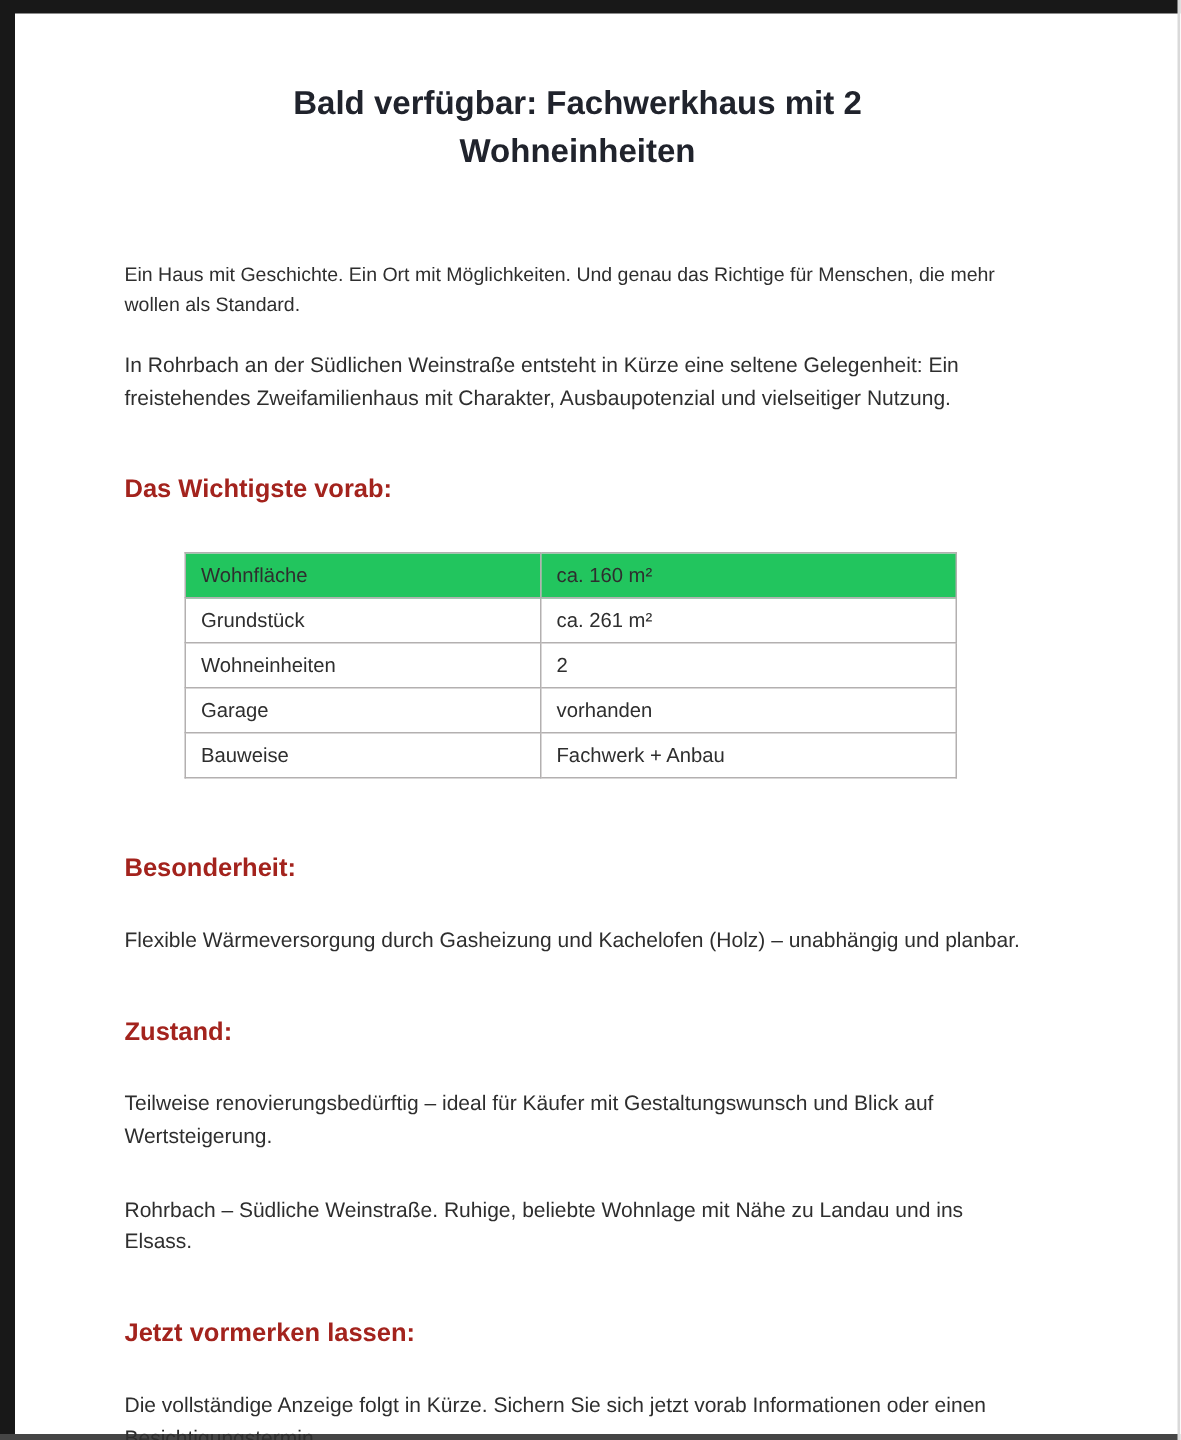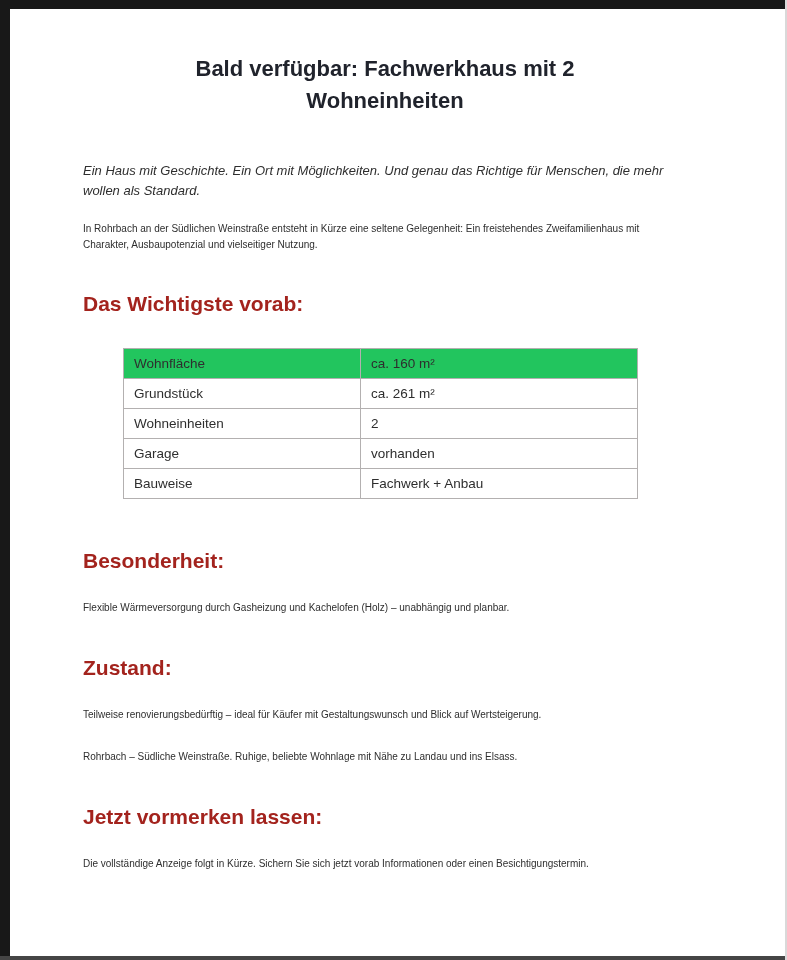--- a/index.html
+++ b/index.html
@@ -32,35 +32,34 @@
   h1.title {
     margin: 0 auto;
     max-width: 470px;
     text-align: center;
     font-size: 22px;
     line-height: 1.45;
     font-weight: bold;
     color: #20232c;
   }
   p.tagline {
-    margin: 44px 0 0 0;
+    margin: 56px 0 0 0;
     font-size: 13px;
-    font-style: italic;
     line-height: 1.55;
     color: #2e2e2e;
   }
   p.body {
     margin: 20px 0 0 0;
-    font-size: 10px;
+    font-size: 14px;
     line-height: 1.55;
     color: #2e2e2e;
   }
   h2.section {
     margin: 40px 0 0 0;
-    font-size: 21px;
+    font-size: 17px;
     font-weight: bold;
     color: #a3231d;
   }
   h2.gap-lg { margin-top: 50px; }
   p.after-heading { margin-top: 27px; }
 
   table.facts {
     margin: 32px 0 0 40px;
     width: 515px;
     border-collapse: collapse;

